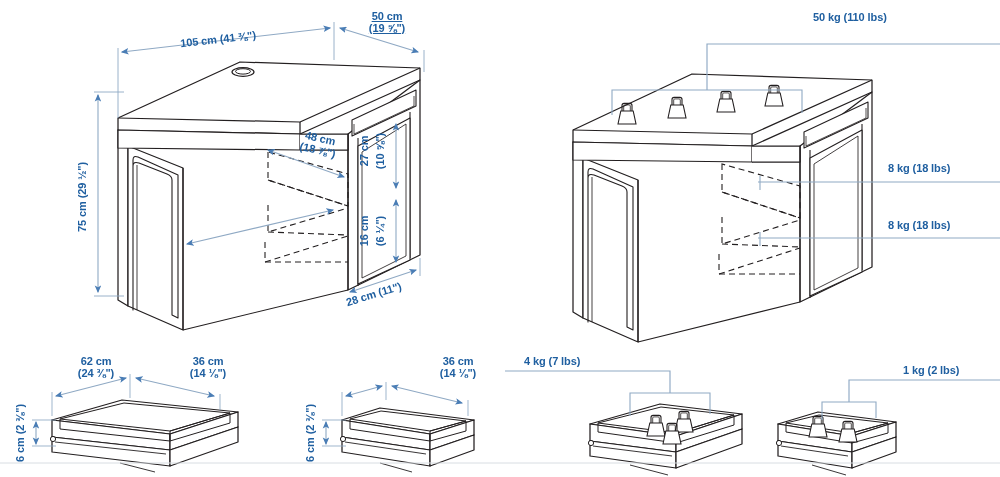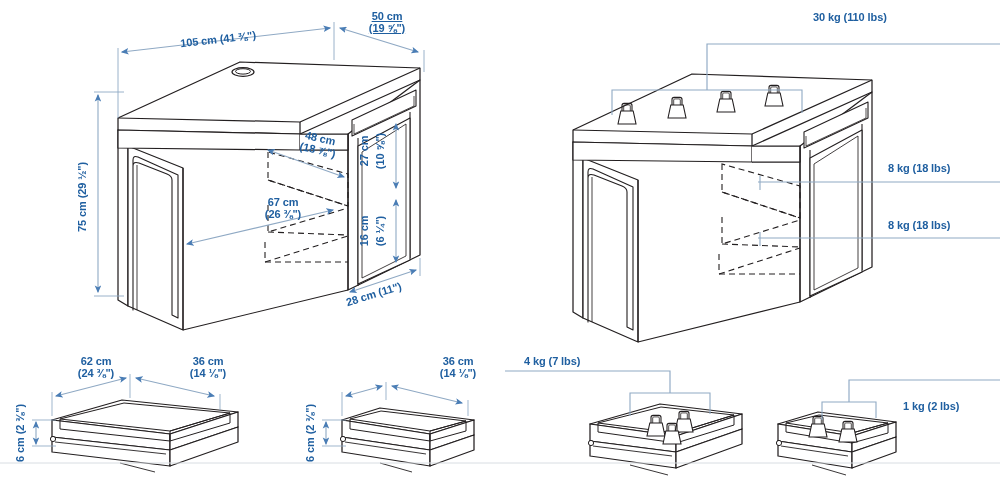--- a/index.html
+++ b/index.html
@@ -252,24 +252,20 @@
 <div class="lbl c" style="left:350px;top:10px;width:74px;text-decoration:underline;">
   <span>50 cm</span><br>
   <span>(19 ⅝")</span>
 </div>
 
 <div class="lbl" style="left:76px;top:232px;transform:rotate(-90deg);transform-origin:left top;">
   <span>75 cm</span>
   <span>(29 ½")</span>
 </div>
 
-<div class="lbl c" style="left:238px;top:196px;width:90px;">
-  <span>67 cm</span><br>
-  <span>(26 ⅜")</span>
-</div>
 
 <div class="lbl c" style="left:286px;top:132px;width:66px;transform:rotate(13deg);">
   <span>48 cm</span><br>
   <span>(18 ⅞")</span>
 </div>
 
 <div class="lbl" style="left:358px;top:186px;transform:rotate(-90deg);transform-origin:left top;width:70px;text-align:center;">
   <span>27 cm</span>
 </div>
 <div class="lbl" style="left:374px;top:186px;transform:rotate(-90deg);transform-origin:left top;width:70px;text-align:center;">
@@ -281,21 +277,21 @@
 </div>
 <div class="lbl" style="left:374px;top:262px;transform:rotate(-90deg);transform-origin:left top;width:62px;text-align:center;">
   <span>(6 ¼")</span>
 </div>
 
 <div class="lbl" style="left:345px;top:288px;transform:rotate(-17deg);">
   <span>28 cm</span>
   <span>(11")</span>
 </div>
 
-<div class="lbl" style="left:813px;top:11px;">30 kg (110 lbs)</div>
+<div class="lbl" style="left:813px;top:11px;">50 kg (110 lbs)</div>
 <div class="lbl" style="left:888px;top:162px;">8 kg (18 lbs)</div>
 <div class="lbl" style="left:888px;top:219px;">8 kg (18 lbs)</div>
 
 <div class="lbl c" style="left:56px;top:355px;width:80px;">
   <span>62 cm</span><br>
   <span>(24 ⅜")</span>
 </div>
 <div class="lbl c" style="left:168px;top:355px;width:80px;">
   <span>36 cm</span><br>
   <span>(14 ⅛")</span>
@@ -308,15 +304,15 @@
 <div class="lbl c" style="left:418px;top:355px;width:80px;">
   <span>36 cm</span><br>
   <span>(14 ⅛")</span>
 </div>
 <div class="lbl" style="left:304px;top:462px;transform:rotate(-90deg);transform-origin:left top;">
   <span>6 cm</span>
   <span>(2 ⅜")</span>
 </div>
 
 <div class="lbl" style="left:524px;top:355px;">4 kg (7 lbs)</div>
-<div class="lbl" style="left:903px;top:364px;margin-top:36px;">1 kg (2 lbs)</div>
+<div class="lbl" style="left:903px;top:364px;">1 kg (2 lbs)</div>
 
 </div>
 
 </body></html>

